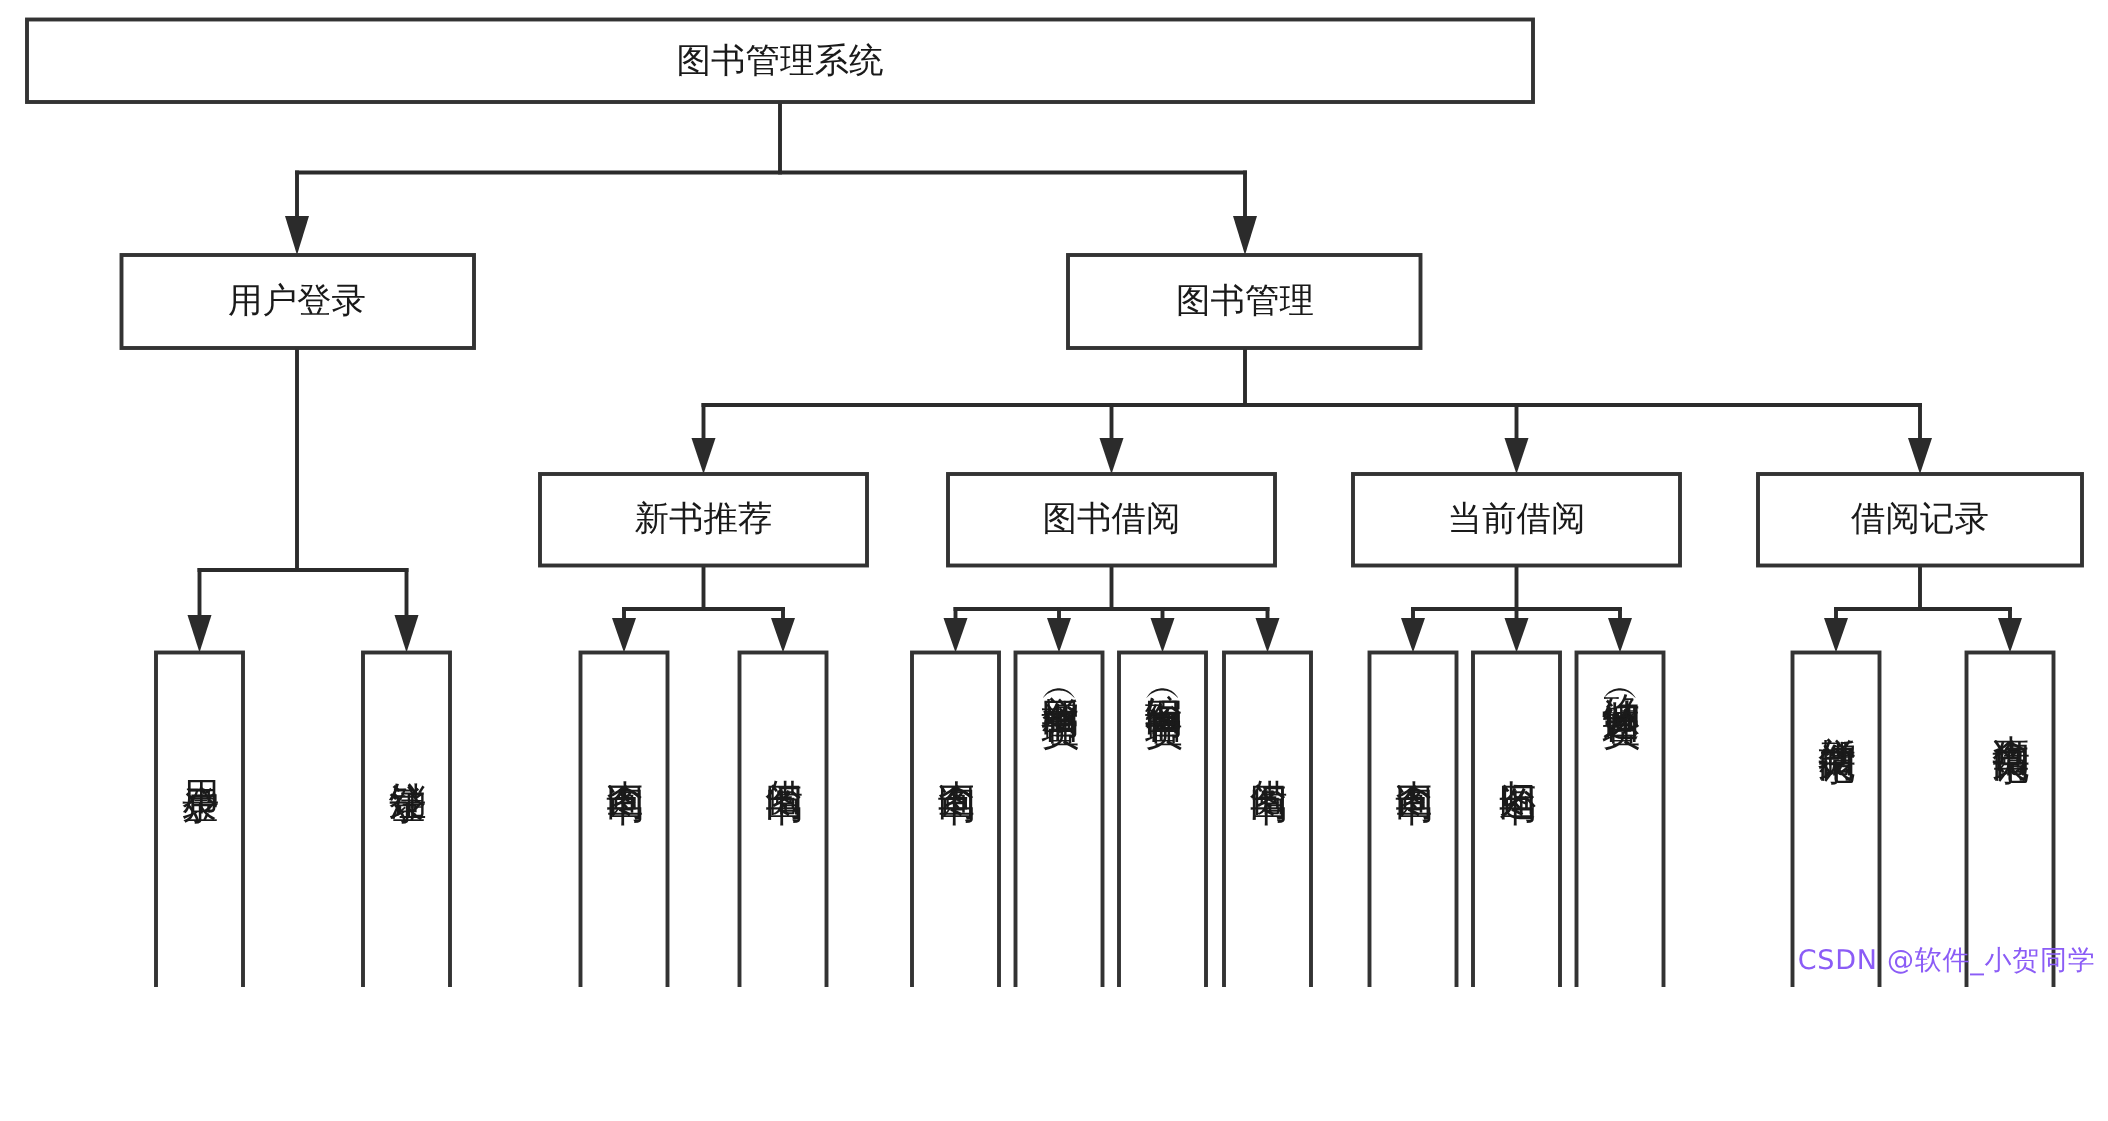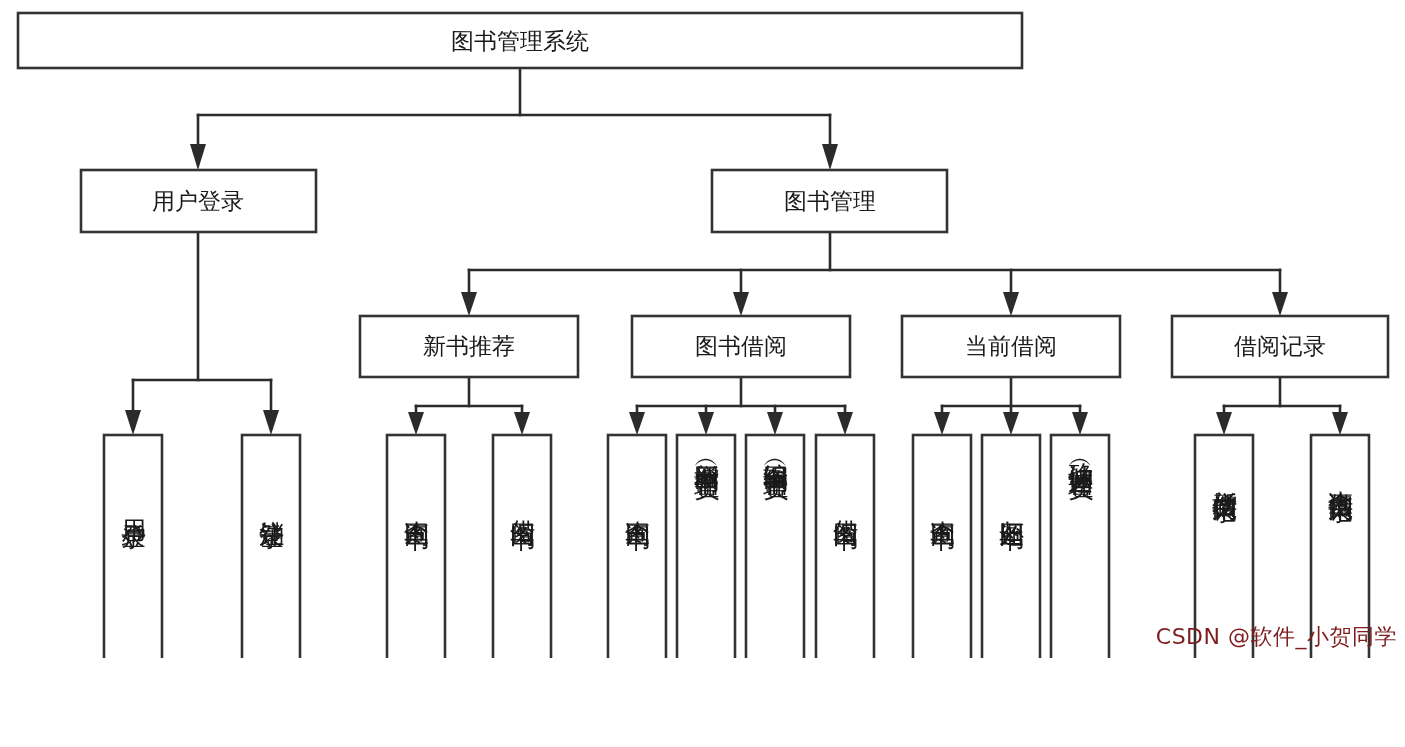--- a/index.html
+++ b/index.html
@@ -67,22 +67,22 @@
     line-height: 1.06;
     letter-spacing: 2px;
     color: #1a1a1a;
     white-space: nowrap;
   }
   .watermark {
     position: absolute;
     right: 8px;
     bottom: 6px;
     font-family: "DejaVu Sans", "Liberation Sans", sans-serif;
-    font-size: 22px;
-    color: #7f1d1d;
+    font-size: 18px;
+    color: #8b5cf6;
     letter-spacing: 0.5px;
     white-space: nowrap;
   }
 </style>
 </head>
 <body>
 
 <div id="stage">
 
   <svg id="diagram" viewBox="0 0 1405 747">

